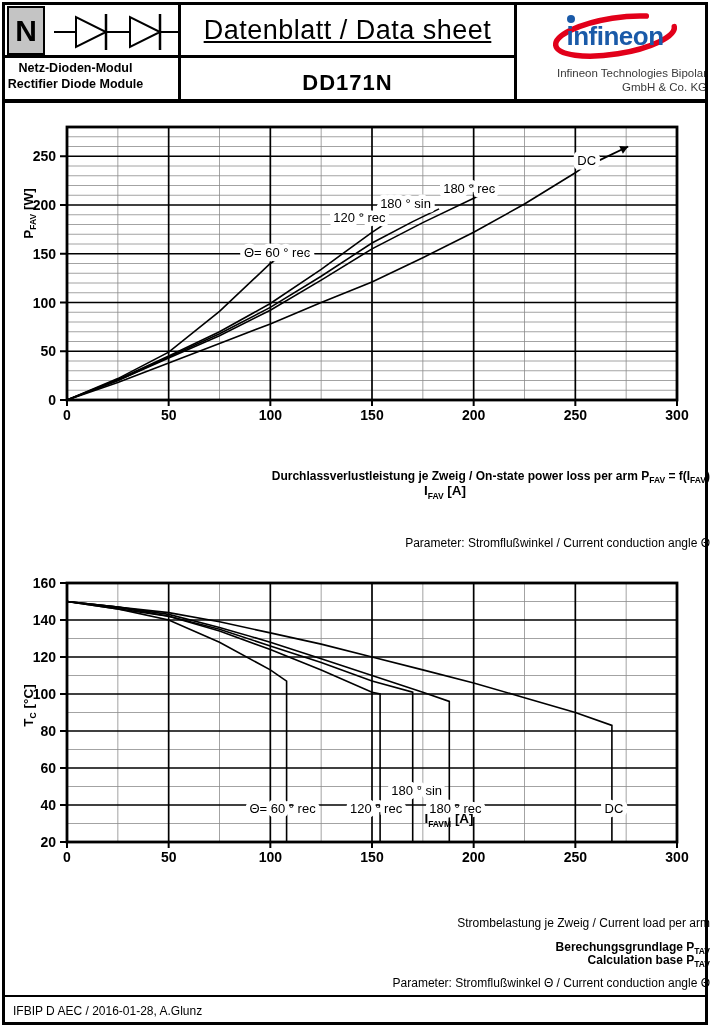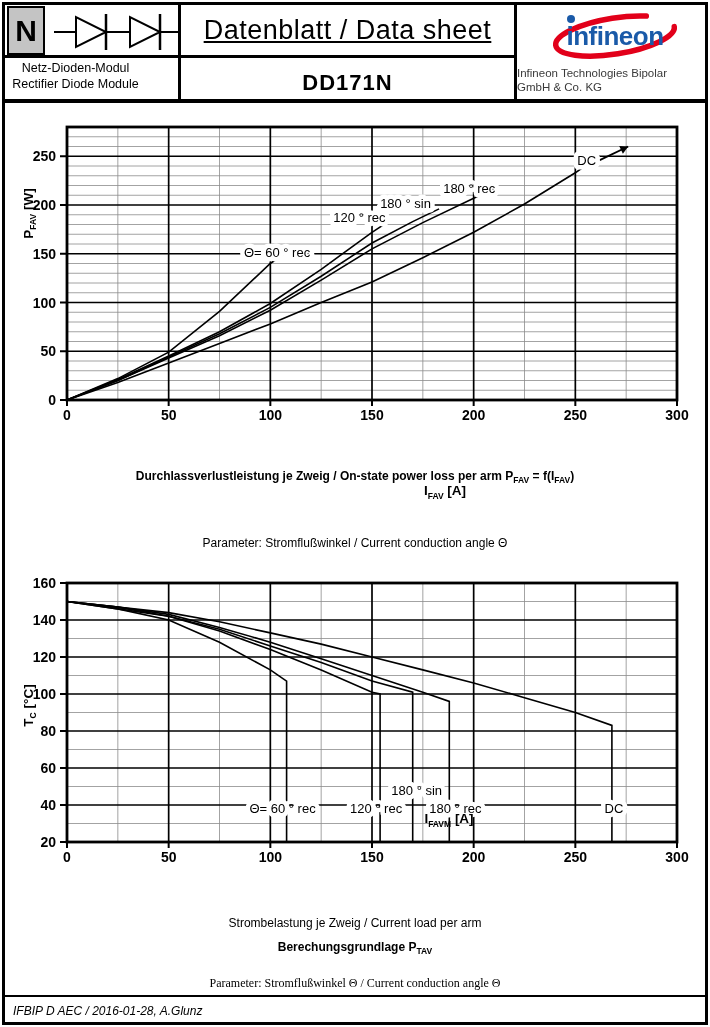--- a/index.html
+++ b/index.html
@@ -23,28 +23,28 @@
     display:flex;align-items:center;justify-content:center;
     font-size:27px;font-weight:400;letter-spacing:.5px;text-decoration:underline;
   }
   .partnum{
     position:absolute;left:181px;top:58px;width:333px;height:50px;
     display:flex;align-items:center;justify-content:center;
     font-size:22px;font-weight:bold;letter-spacing:1px;
   }
   .modname{
     position:absolute;left:5px;top:60px;width:141px;text-align:center;
-    font-size:12.5px;font-weight:normal;line-height:16px;
+    font-size:12.5px;font-weight:bold;line-height:16px;
   }
   .company{
-    position:absolute;left:517px;top:66px;width:190px;text-align:left;
+    position:absolute;left:517px;top:66px;width:190px;text-align:right;
     font-size:11.5px;color:#3a3a3a;line-height:14px;
   }
   
-  .caption{position:absolute;left:0;width:710px;text-align:center;font-size:12px;}
+  .caption{position:absolute;left:0;width:710px;text-align:right;font-size:12px;}
   .caption.bold{font-weight:bold;}
   .caption sub, .axis-title sub{font-size:8.5px;}
   
   .axis-title{position:absolute;font-size:13.5px;font-weight:bold;text-align:center;}
   .axis-title.rot{transform:rotate(-90deg);}
   
   .tick{font:bold 14px "Liberation Sans",sans-serif;fill:#000;}
   .clabel{
     font:13px "Liberation Sans",sans-serif;fill:#000;
     paint-order:stroke;stroke:#fff;stroke-width:9px;stroke-linejoin:round;
@@ -258,23 +258,24 @@
       <text class="clabel" x="376.06666666666666" y="257.2" text-anchor="middle">120 ° rec</text>
       <text class="clabel" x="416.73333333333335" y="238.7" text-anchor="middle">180 ° sin</text>
       <text class="clabel" x="455.3666666666667" y="257.2" text-anchor="middle">180 ° rec</text>
       <text class="clabel" x="613.9666666666667" y="257.2" text-anchor="middle">DC</text>
     </svg>
   <div class="axis-title rot" style="left:-31px;top:697px;width:120px;height:17px;">T<sub>C</sub> [°C]</div>
   <div class="axis-title" style="left:399px;top:811px;width:100px;">I<sub>FAVM</sub> [A]</div>
 
   <div class="caption" style="top:916px;">Strombelastung je Zweig / Current load per arm</div>
   <div class="caption bold" style="top:940px;">Berechungsgrundlage P<sub>TAV</sub></div>
-  <div class="caption" style="top:976px;font-family:Liberation Serif, serif;">Parameter: Stromflußwinkel Θ  / Current conduction angle Θ</div>
+  <div class="caption bold" style="top:953px;">Calculation base P<sub>TAV</sub></div>
+  <div class="caption" style="top:976px;">Parameter: Stromflußwinkel Θ  / Current conduction angle Θ</div>
 
   <div class="footer">
-    <div class="fcell" style="width:252px;padding-left:10px;font-style:italic;">IFBIP D AEC / 2016-01-28, A.Glunz</div>
+    <div class="fcell" style="width:252px;padding-left:10px;">IFBIP D AEC / 2016-01-28, A.Glunz</div>
     <div class="fcell b" style="width:98px;justify-content:center;">A 13/11</div>
     <div class="fcell b" style="flex:1;justify-content:flex-end;padding-right:21px;">Seite/page</div>
     <div class="fcell b" style="width:70px;justify-content:center;">6/9</div>
   </div>
 
   <div class="frame"></div>
 </div>
 
 </body></html>

